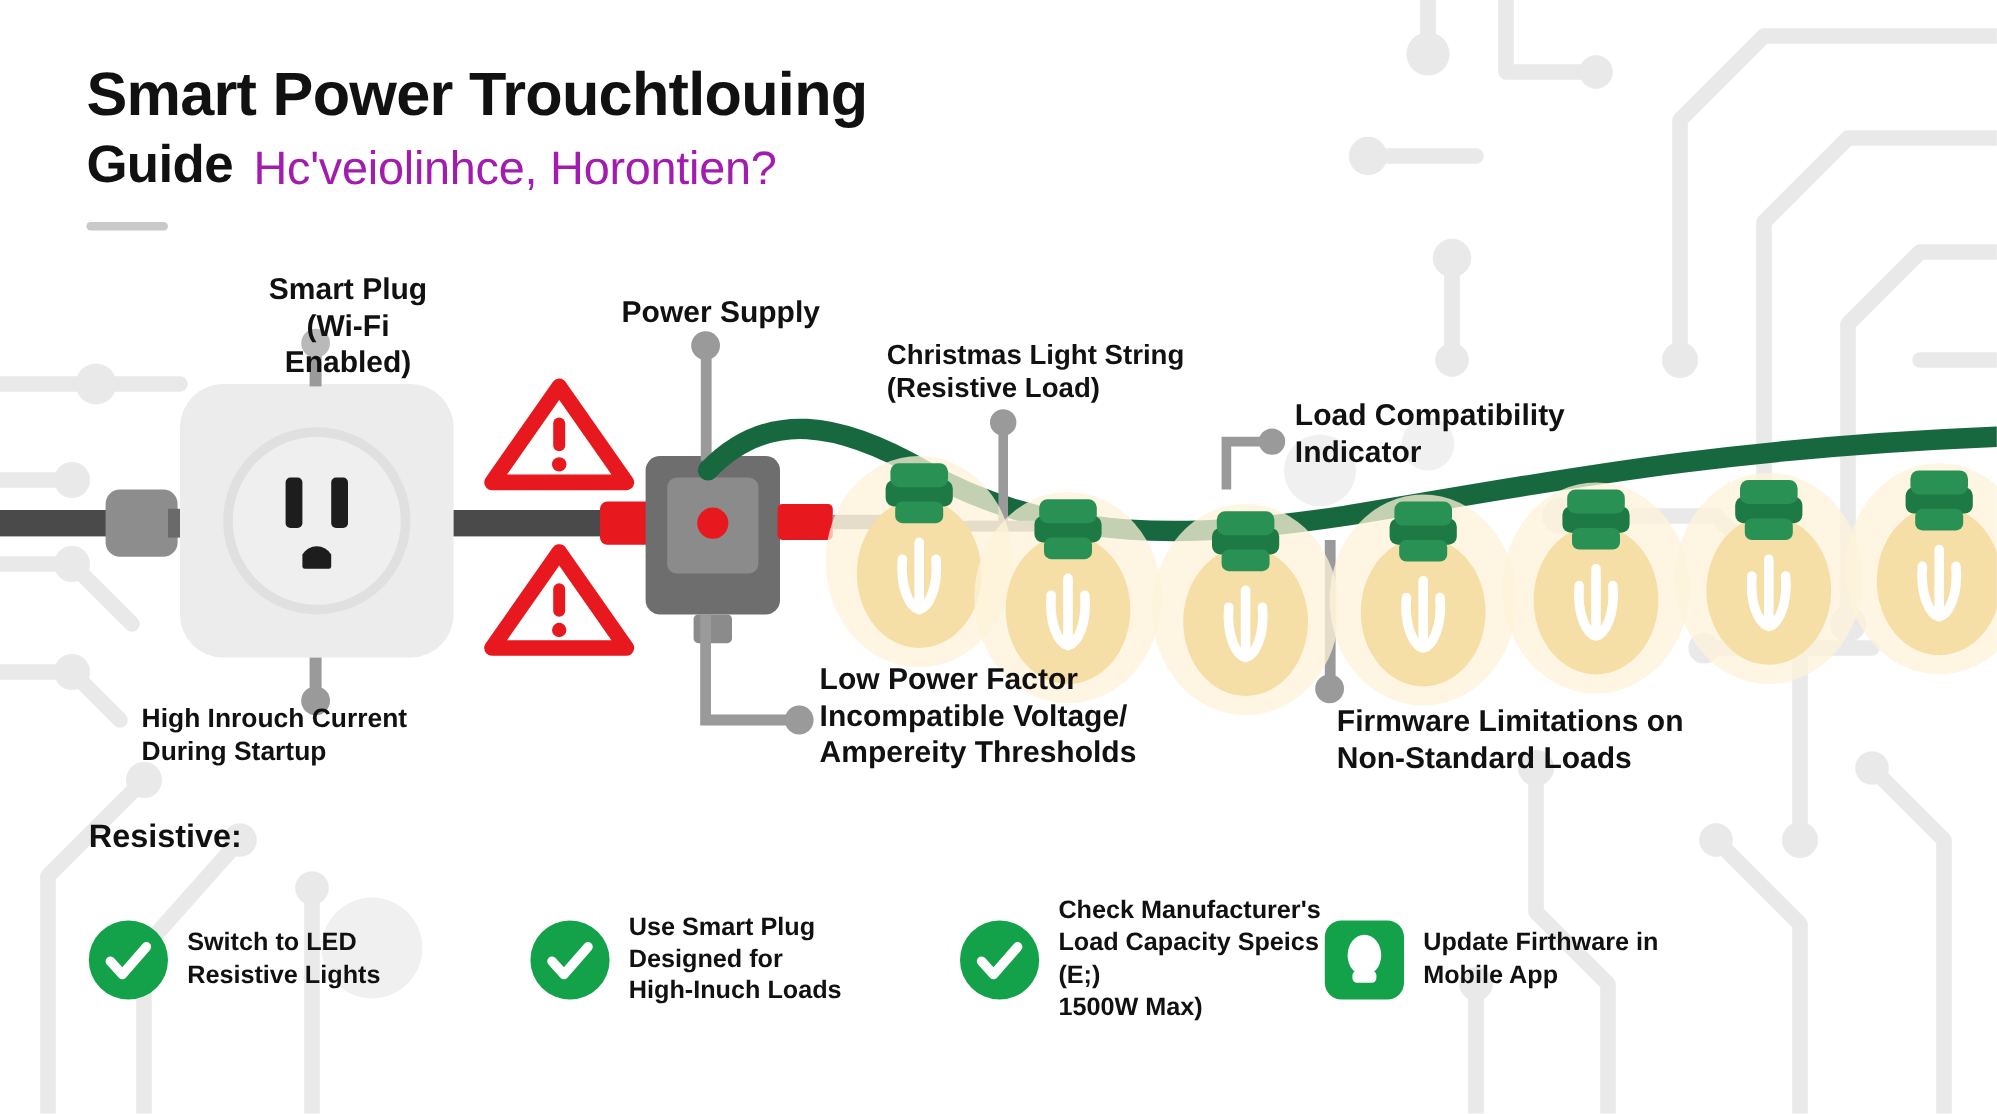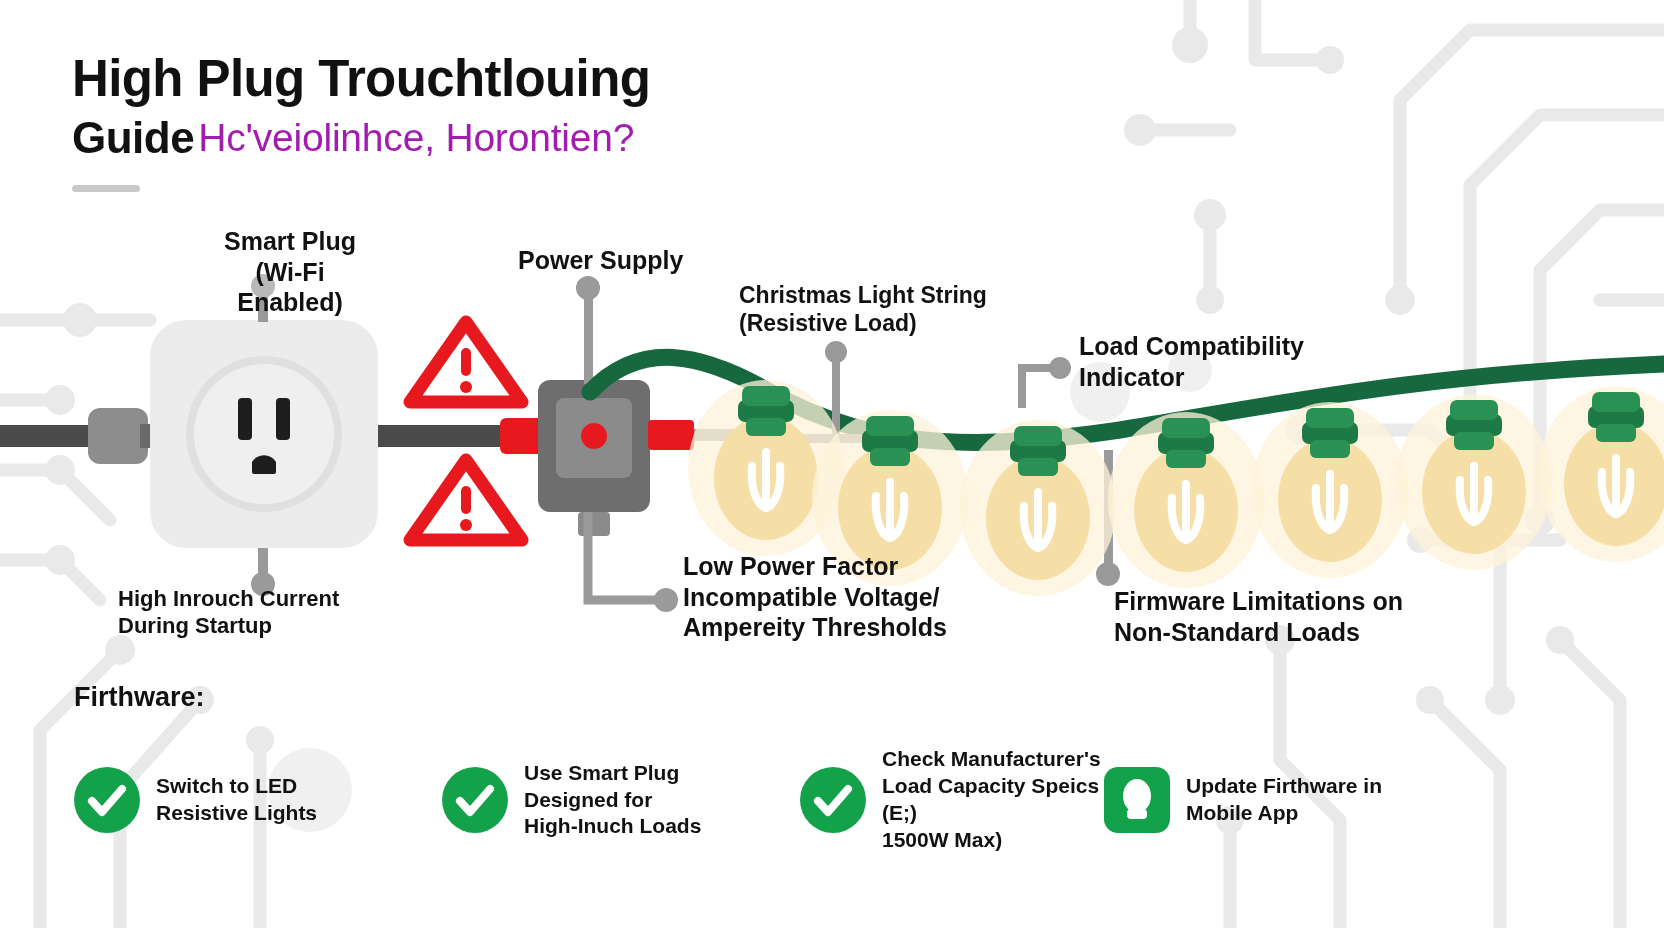--- a/index.html
+++ b/index.html
@@ -13,21 +13,21 @@
 
   
   .bg-circuit{position:absolute;inset:0;width:1664px;height:928px;z-index:0;}
 
   
   .header{position:absolute;left:72px;top:52px;z-index:6;}
   .title-main{
     font-size:51px;font-weight:bold;color:#111111;
     letter-spacing:-0.6px;line-height:1.05;white-space:nowrap;
   }
-  .title-row2{display:flex;align-items:center;gap:4px;margin-top:7px;white-space:nowrap;}
+  .title-row2{display:flex;align-items:flex-end;gap:17px;margin-top:7px;white-space:nowrap;}
   .title-guide{font-size:44px;font-weight:bold;color:#111111;letter-spacing:-0.5px;}
   .title-sub{font-size:39px;font-weight:normal;color:#a21caf;letter-spacing:-0.2px;}
   .rule{width:68px;height:7px;border-radius:4px;background:#c9c9c9;margin-top:22px;}
 
   
   .lbl{position:absolute;z-index:7;font-weight:bold;color:#111111;line-height:1.22;white-space:pre-line;}
 
   .lbl-smartplug{left:200px;top:226px;font-size:25px;text-align:center;width:180px;}
   .lbl-inrush{left:118px;top:586px;font-size:22px;width:330px;}
   .lbl-powersupply{left:518px;top:245px;font-size:25px;}
@@ -230,21 +230,21 @@
       <ellipse cx="1616" cy="474" rx="78" ry="88" fill="#fdf3da" opacity="0.75"></ellipse>
       <ellipse cx="1616" cy="484" rx="52" ry="62" fill="#f6dfa6"></ellipse>
       <path d="M1616 514 L1616 458 M1602 472 C1600 496 1608 512 1616 514 M1630 472 C1632 496 1624 512 1616 514" stroke="#ffffff" stroke-width="8" fill="none" stroke-linecap="round"></path>
       <rect x="1588" y="406" width="56" height="22" rx="7" fill="#1d7a45"></rect>
       <rect x="1592" y="392" width="48" height="20" rx="7" fill="#2a9154"></rect>
       <rect x="1596" y="424" width="40" height="18" rx="6" fill="#2a9154"></rect>
     </g>
   </svg>
 
   <div class="header">
-    <div class="title-main">High Plug Trouchtlouing</div>
+    <div class="title-main">Smart Power Trouchtlouing</div>
     <div class="title-row2">
       <span class="title-guide">Guide</span>
       <span class="title-sub">Hc'veiolinhce, Horontien?</span>
     </div>
     <div class="rule"></div>
   </div>
 
   <div class="lbl lbl-smartplug">Smart Plug
 (Wi-Fi Enabled)</div>
   <div class="lbl lbl-inrush">High Inrouch Current
@@ -253,21 +253,21 @@
   <div class="lbl lbl-string">Christmas Light String
 (Resistive Load)</div>
   <div class="lbl lbl-loadcomp">Load Compatibility
 Indicator</div>
   <div class="lbl lbl-lowpf">Low Power Factor
 Incompatible Voltage/
 Ampereity Thresholds</div>
   <div class="lbl lbl-firmware">Firmware Limitations on
 Non-Standard Loads</div>
 
-  <div class="sug-heading">Firthware:</div>
+  <div class="sug-heading">Resistive:</div>
 
   <div class="sug-row">
 
     <div class="sug-item sug-i0">
       <div class="check-badge">
         <svg width="66" height="66" viewBox="0 0 66 66" xmlns="http://www.w3.org/2000/svg">
           <path d="M18 34 L28 45 L48 22" stroke="#ffffff" stroke-width="8" fill="none" stroke-linecap="round" stroke-linejoin="round"></path>
         </svg>
       </div>
       <div class="sug-text">Switch to LED

